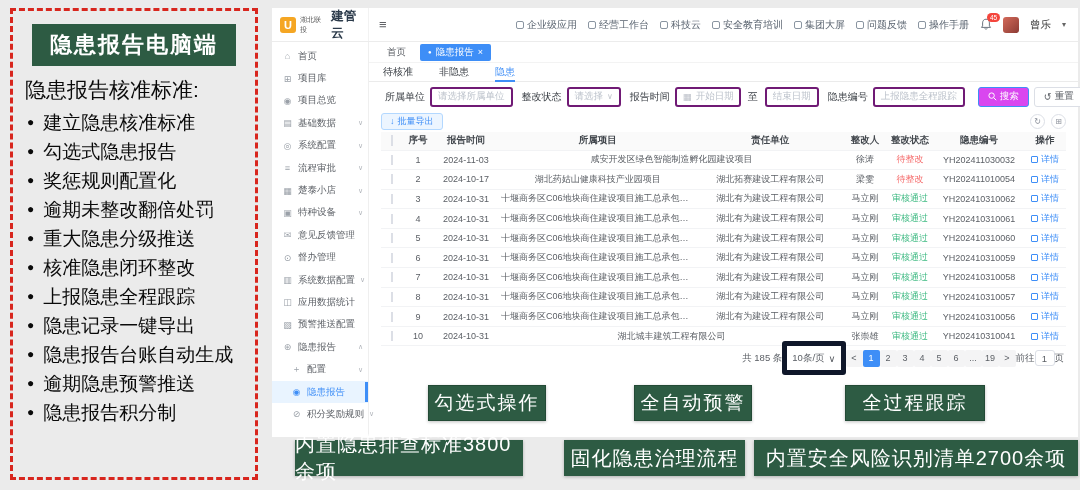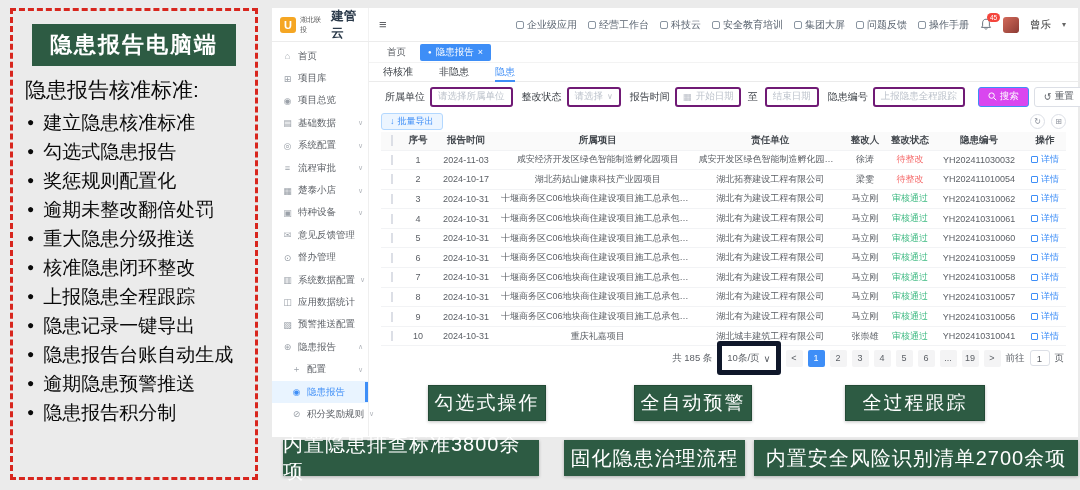--- a/index.html
+++ b/index.html
@@ -116,21 +116,21 @@
   .c-chk { flex:0 0 22px; } .c-no { flex:0 0 30px; } .c-date { flex:0 0 66px; }
   .c-proj { flex:1 1 196px; } .c-unit { flex:1 1 146px; } .c-person { flex:0 0 42px; }
   .c-status { flex:0 0 48px; } .c-code { flex:0 0 90px; } .c-op { flex:0 0 42px; }
   .chk { width:9px; height:9px; border:1px solid #dcdfe6; border-radius:2px;
      margin:0 auto; }
   .st-pending { color:#f56c6c; } .st-approved { color:#3cb981; }
   .op-link { color:#3e8ef7; display:inline-flex; align-items:center; gap:3px; }
   .mini-doc { width:7px; height:7px; border:1px solid #3e8ef7; border-radius:1px;
      display:inline-block; }
 
-  .pagination { height:24px; display:flex; align-items:center; gap:5px;
+  .pagination { height:24px; display:flex; align-items:center; 
      justify-content:flex-end; padding-right:14px; font-size:9.5px;
      color:#5c6066; }
   .pg-size { height:34px; border:5px solid #0f172a; border-radius:3px;
      display:flex; align-items:center; gap:4px; padding:0 5px; color:#5c6066; }
   .pg-btn { min-width:17px; height:17px; display:flex; align-items:center;
      justify-content:center; border-radius:2px; color:#5c6066; background:#f4f4f5;
      font-size:9px; padding:0 2px; }
   .pg-btn.page { background:#f4f4f5; }
   .pg-btn.active { background:#3e8ef7; color:#fff; }
   .pg-goto-input { width:20px; height:16px; border:1px solid #dcdfe6;
@@ -409,21 +409,20 @@
             <span class="cell c-unit">责任单位</span>
             <span class="cell c-person">整改人</span>
             <span class="cell c-status">整改状态</span>
             <span class="cell c-code">隐患编号</span>
             <span class="cell c-op">操作</span>
           </div>
           <div class="trow">
             <span class="cell c-chk"><span class="chk"></span></span>
             <span class="cell c-no">1</span>
             <span class="cell c-date">2024-11-03</span>
-            <span class="cell c-proj">咸安经济开发区绿色智能制造孵化园项目</span>
             <span class="cell c-unit">咸安开发区绿色智能制造孵化园建设项目</span>
             <span class="cell c-person">徐涛</span>
             <span class="cell c-status st-pending">待整改</span>
             <span class="cell c-code">YH202411030032</span>
             <span class="cell c-op"><span class="op-link">
                 <span class="mini-doc"></span>
                 <span>详情</span>
               </span></span>
           </div>
           <div class="trow">
@@ -535,21 +534,20 @@
             <span class="cell c-code">YH202410310056</span>
             <span class="cell c-op"><span class="op-link">
                 <span class="mini-doc"></span>
                 <span>详情</span>
               </span></span>
           </div>
           <div class="trow">
             <span class="cell c-chk"><span class="chk"></span></span>
             <span class="cell c-no">10</span>
             <span class="cell c-date">2024-10-31</span>
-            <span class="cell c-proj">重庆礼嘉项目</span>
             <span class="cell c-unit">湖北城丰建筑工程有限公司</span>
             <span class="cell c-person">张崇雄</span>
             <span class="cell c-status st-approved">审核通过</span>
             <span class="cell c-code">YH202410310041</span>
             <span class="cell c-op"><span class="op-link">
                 <span class="mini-doc"></span>
                 <span>详情</span>
               </span></span>
           </div>
         </div>
@@ -578,16 +576,16 @@
     </div>
   </div>
 </div>
 
 <div id="green-btns">
     <div class="green-btn" style="left: 428px; width: 118px;">勾选式操作</div>
     <div class="green-btn" style="left: 634px; width: 118px;">全自动预警</div>
     <div class="green-btn" style="left: 845px; width: 140px;">全过程跟踪</div>
   </div>
 <div id="banners">
-    <div class="banner" style="left: 283px; width: 256px;">内置隐患排查标准3800余项</div>
+    <div class="banner" style="left: 295px; width: 228px;">内置隐患排查标准3800余项</div>
     <div class="banner" style="left: 564px; width: 181px;">固化隐患治理流程</div>
     <div class="banner" style="left: 754px; width: 324px;">内置安全风险识别清单2700余项</div>
   </div>
 
 </body></html>

